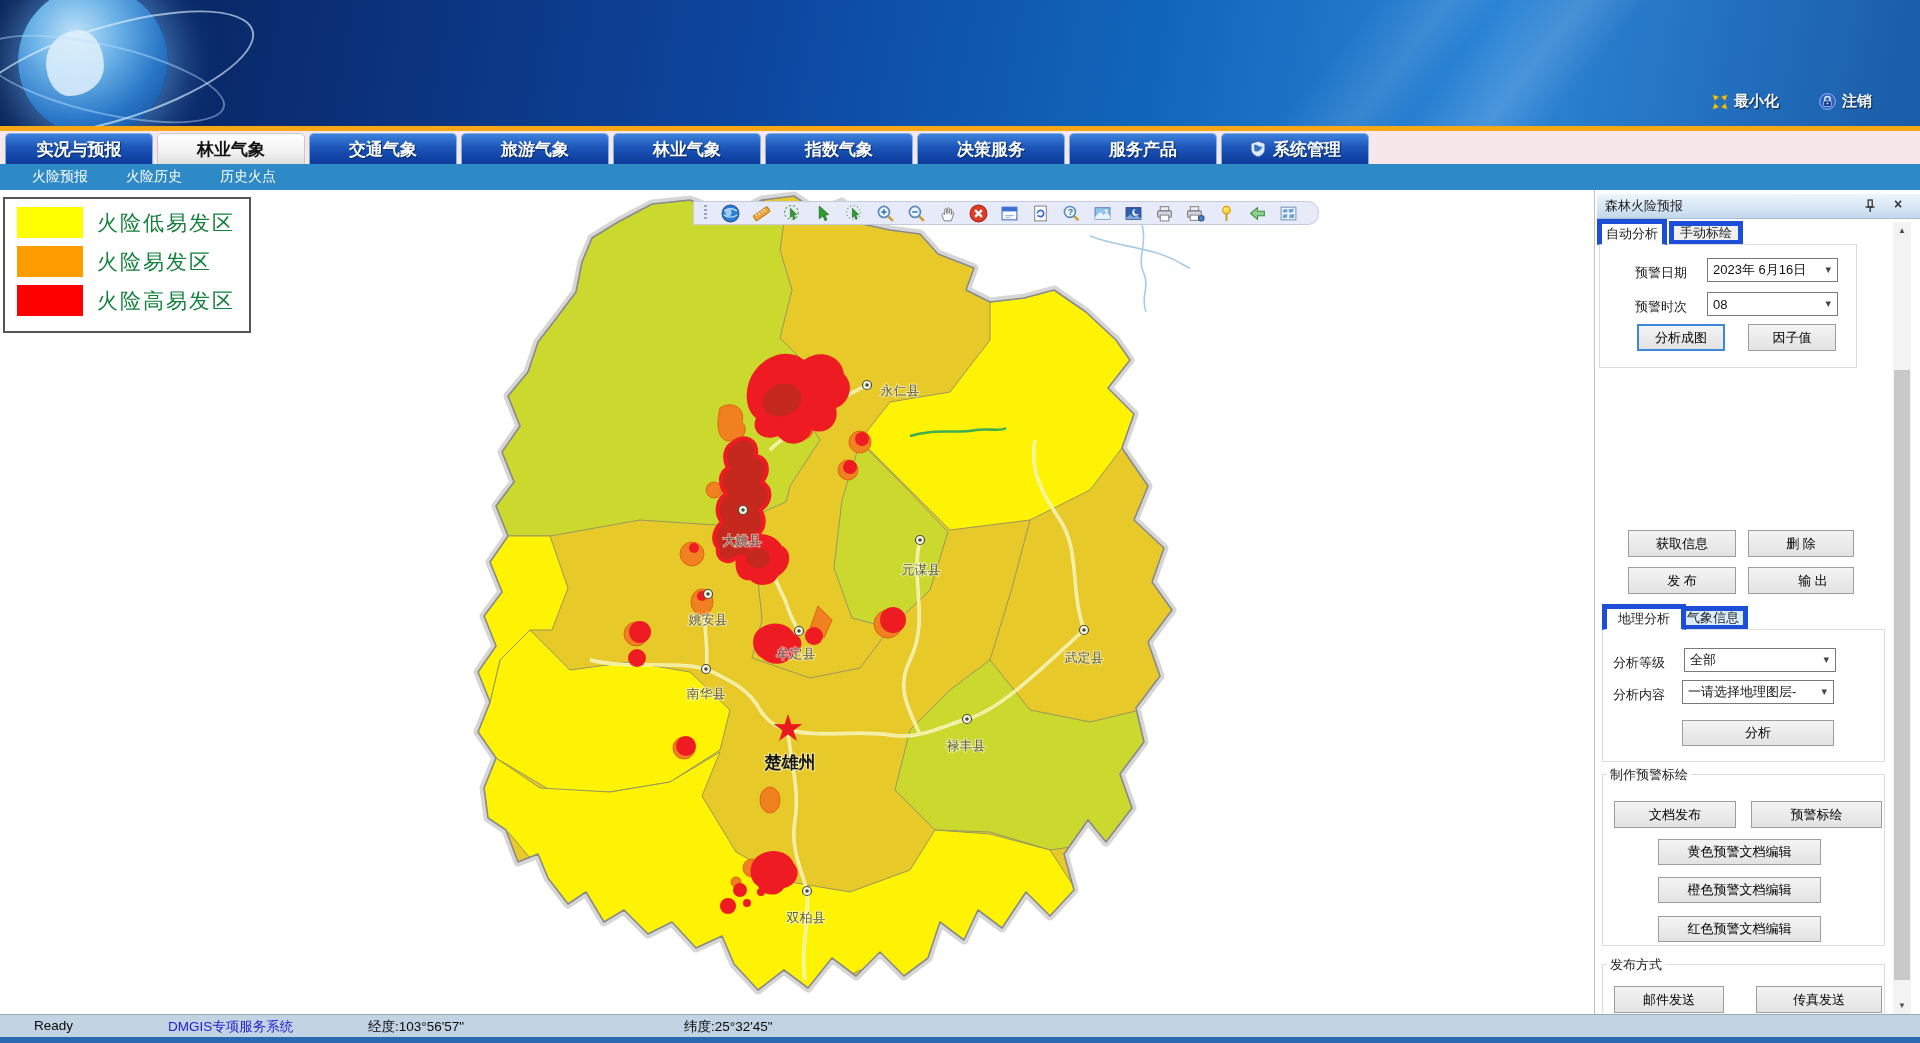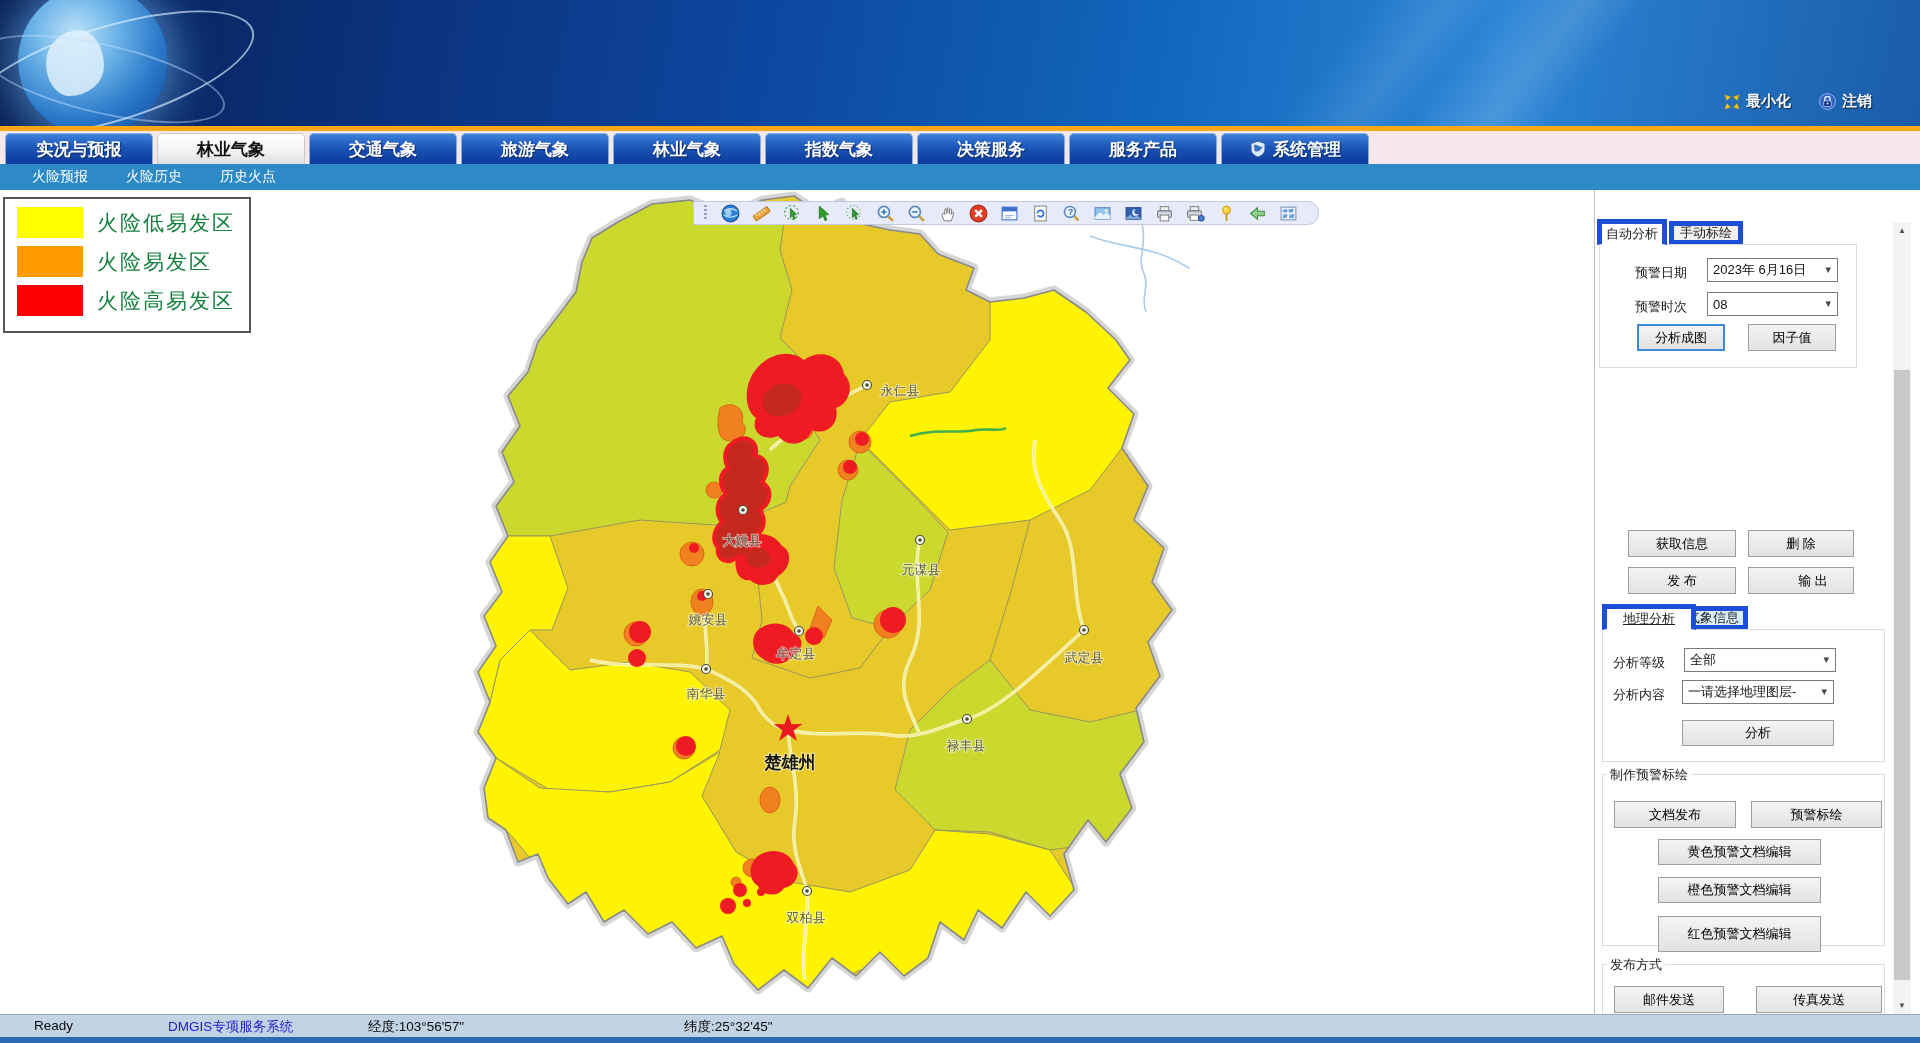--- a/index.html
+++ b/index.html
@@ -20,21 +20,21 @@
     background:#dff0fb; border-radius:58% 42% 60% 40%/50% 55% 45% 50%; opacity:.85; }
   .orbit { position:absolute; border:2px solid rgba(220,240,255,.65); border-radius:50%; }
   #orbit1 { left:-40px; top:26px; width:300px; height:96px; transform:rotate(-17deg); }
   #orbit2 { left:-22px; top:44px; width:250px; height:70px; transform:rotate(13deg); border-color:rgba(190,225,255,.45); }
   #app-title { position:absolute; left:236px; top:44px; font-size:50px; font-weight:bold;
     letter-spacing:6px; color:#e9f4ff;
     background:linear-gradient(180deg,#ffffff 15%,#cde6fa 40%,#5f9fe0 70%,#2f6fc0 100%);
     -webkit-background-clip:text; background-clip:text; -webkit-text-fill-color:transparent;
     text-shadow:0 0 6px rgba(255,255,255,.55);
     filter:drop-shadow(2px 2px 0 #0a2f6e) drop-shadow(0 0 2px #ffffff); }
-  #banner-actions { position:absolute; right:48px; top:92px; display:flex; gap:28px; align-items:flex-end; }
+  #banner-actions { position:absolute; right:48px; top:92px; display:flex; gap:40px; align-items:flex-end; }
   .banner-act { display:flex; align-items:center; gap:6px; color:#f4f8ff; font-size:15px;
     font-weight:bold; cursor:pointer; text-shadow:1px 1px 1px #123; }
 
   
   #orange-line { position:absolute; left:0; top:126px; width:1920px; height:5px; background:#f9a815; }
 
   
   #navbar { position:absolute; left:0; top:131px; width:1920px; height:33px; background:#f7e7ea; }
   .nav-tab { position:absolute; top:2px; height:31px; width:148px; border-radius:5px 5px 0 0;
     background:linear-gradient(180deg,#3e82dc 0%,#1c55b8 45%,#0b3a9a 100%);
@@ -492,20 +492,31 @@
       <text class="county-label" x="416" y="732" text-anchor="middle">双柏县</text>
       <text id="prefecture-label" x="400" y="578" text-anchor="middle">楚雄州</text>
     </g>
   </svg>
   </div>
 </div>
 <div id="content-divider"></div>
 
 <div id="panel-right-gap"></div>
 <div id="panel">
+  <div id="panel-titlebar">
+    <span id="panel-title">森林火险预报</span>
+    <span id="panel-pin">
+      <svg width="16" height="16" viewBox="0 0 16 16">
+          <rect x="6.2" y="2" width="4" height="7" fill="none" stroke="#333" stroke-width="1.3"></rect>
+          <line x1="3.5" y1="9" x2="12.5" y2="9" stroke="#333" stroke-width="1.3"></line>
+          <line x1="8.2" y1="9" x2="8.2" y2="14" stroke="#333" stroke-width="1.3"></line>
+        </svg>
+    </span>
+    <span id="panel-close">×</span>
+  </div>
 
   <div class="win-tab selected" style="left:0px; top:25px; width:70px;">自动分析</div>
   <div class="win-tab" style="left:72px; top:27px; width:74px; height:24px;">手动标绘</div>
 
   <div class="group-box" style="left:2px; top:50px; width:258px; height:124px;"></div>
   <span class="form-label" style="left:38px; top:70px;">预警日期</span>
   <div class="combo" style="left:110px; top:64px; width:131px;">
     <span>2023年 6月16日</span>
     <span class="chev">▾</span>
   </div>
@@ -516,42 +527,42 @@
   </div>
   <div class="win-btn focused" style="left:40px; top:130px; width:88px; height:27px;">分析成图</div>
   <div class="win-btn" style="left:151px; top:130px; width:88px; height:27px;">因子值</div>
 
 
   <div class="win-btn" style="left:31px; top:336px; width:108px; height:27px;">获取信息</div>
   <div class="win-btn" style="left:151px; top:336px; width:106px; height:27px;">删 除</div>
   <div class="win-btn" style="left:31px; top:373px; width:108px; height:27px;">发 布</div>
   <div class="win-btn" style="left:151px; top:373px; width:106px; height:27px;padding-left:24px;">输 出</div>
 
-  <div class="win-tab selected" style="left:5px; top:410px; width:94px;text-decoration:underline;">地理分析</div>
+  <div class="win-tab selected" style="left:5px; top:410px; width:84px;">地理分析</div>
   <div class="win-tab bluetint" style="left:81px; top:412px; width:70px; height:24px;">气象信息</div>
   <div class="group-box" style="left:5px; top:435px; width:283px; height:133px;"></div>
   <span class="form-label" style="left:16px; top:460px;">分析等级</span>
   <div class="combo" style="left:87px; top:454px; width:152px;">
     <span>全部</span>
     <span class="chev">▾</span>
   </div>
   <span class="form-label" style="left:16px; top:492px;">分析内容</span>
   <div class="combo" style="left:85px; top:486px; width:152px;">
     <span style="overflow:hidden; white-space:nowrap; width:128px;">一请选择地理图层- </span>
     <span class="chev">▾</span>
   </div>
   <div class="win-btn" style="left:85px; top:526px; width:152px; height:26px;">分析</div>
 
   <span class="group-label" style="left:10px; top:572px;">制作预警标绘</span>
   <div class="group-box" style="left:5px; top:580px; width:283px; height:172px;"></div>
   <div class="win-btn" style="left:17px; top:607px; width:122px; height:27px;">文档发布</div>
   <div class="win-btn" style="left:154px; top:607px; width:131px; height:27px;">预警标绘</div>
   <div class="win-btn" style="left:61px; top:645px; width:163px; height:26px;">黄色预警文档编辑</div>
   <div class="win-btn" style="left:61px; top:683px; width:163px; height:26px;">橙色预警文档编辑</div>
-  <div class="win-btn" style="left:61px; top:722px; width:163px; height:36px;">红色预警文档编辑</div>
+  <div class="win-btn" style="left:61px; top:722px; width:163px; height:26px;">红色预警文档编辑</div>
 
   <span class="group-label" style="left:10px; top:762px;">发布方式</span>
   <div class="group-box" style="left:5px; top:770px; width:283px; height:50px; border-bottom:none;"></div>
   <div class="win-btn" style="left:17px; top:792px; width:110px; height:27px;">邮件发送</div>
   <div class="win-btn" style="left:159px; top:792px; width:126px; height:27px;">传真发送</div>
 </div>
 
 <div id="panel-vscroll">
   <div class="vscroll-arrow" style="top:0;">▲</div>
   <div id="vscroll-thumb"></div>

